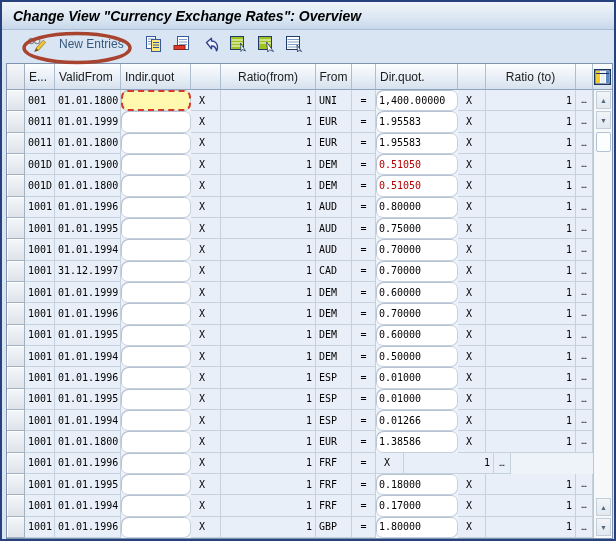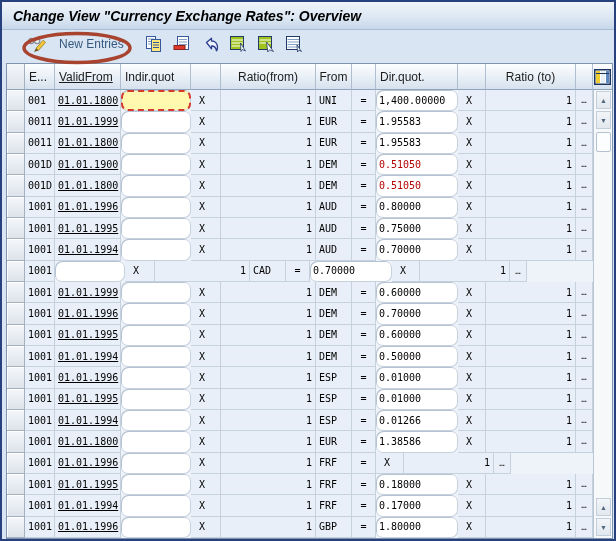--- a/index.html
+++ b/index.html
@@ -20,21 +20,21 @@
   .table-wrap{position:absolute;left:4px;top:61px;width:607px;height:476px;box-sizing:border-box;
               border:1px solid #7e93ad;background:#eef3f9;}
   .thead{display:flex;height:26px;}
   .hcell{box-sizing:border-box;height:26px;display:flex;align-items:center;padding:0 4px;
          font-size:12px;color:#1c1c1c;background:linear-gradient(180deg,#fdfeff,#e2eaf3 70%,#d6e1ee);
          border-right:1px solid #aebdcf;border-bottom:1px solid #8fa3bc;overflow:hidden;white-space:nowrap;}
   .hcell.center{justify-content:center;text-align:right;}
   .hcell.corner{background:linear-gradient(180deg,#f4f6f9,#dde3eb);border-right:1px solid #a3b0c0;}
   .hcell.cfg{padding:0;justify-content:center;border-right:none;}
   
-  .w-sel{width:18px;}.w-e{width:30px;}.w-valid{width:66px;text-decoration:underline;}.w-indir{width:70px;}
+  .w-sel{width:18px;}.w-e{width:30px;}.w-valid{width:66px;}.w-indir{width:70px;}
   .w-x1{width:30px;}.w-rfrom{width:95px;}.w-from{width:36px;}.w-eq{width:24px;}
   .w-dir{width:82px;}.w-x2{width:28px;}.w-rto{width:90px;}.w-more{width:17px;}.w-scroll{width:19px;}
   .tbody{position:absolute;left:0;top:26px;width:586px;height:448px;overflow:hidden;}
   .trow{display:flex;height:21.33px;}
   .cell{box-sizing:border-box;display:flex;align-items:center;padding:0 3px;overflow:hidden;
         font-family:"DejaVu Sans Mono","Liberation Mono",monospace;font-size:10px;color:#000;
         background:#e9eff8;border-right:1px solid #c6d1de;border-bottom:1px solid #c6d1de;white-space:nowrap;}
   .cell.sel{background:linear-gradient(180deg,#f5f7fa,#dde3ea);border-right:1px solid #a3b0c0;
             border-bottom:1px solid #a3b0c0;box-shadow:inset 1px 1px 0 #ffffff;cursor:pointer;}
   .cell.input{background:#ffffff;box-shadow:inset 1px 1px 0 #b6c3d2;border-radius:7px;}
@@ -275,20 +275,21 @@
     <div class="cell ctr w-eq">=</div>
     <div class="cell input w-dir c-dir">0.70000</div>
     <div class="cell xpad w-x2">X</div>
     <div class="cell num w-rto">1</div>
     <div class="cell more w-more">…</div>
   </div>
 
   <div class="trow">
     <div class="cell sel w-sel"></div>
     <div class="cell w-e">1001</div>
+    <div class="cell w-valid">31.12.1997</div>
     <div class="cell input w-indir c-indir"></div>
     <div class="cell xpad w-x1">X</div>
     <div class="cell num w-rfrom">1</div>
     <div class="cell w-from">CAD</div>
     <div class="cell ctr w-eq">=</div>
     <div class="cell input w-dir c-dir">0.70000</div>
     <div class="cell xpad w-x2">X</div>
     <div class="cell num w-rto">1</div>
     <div class="cell more w-more">…</div>
   </div>

